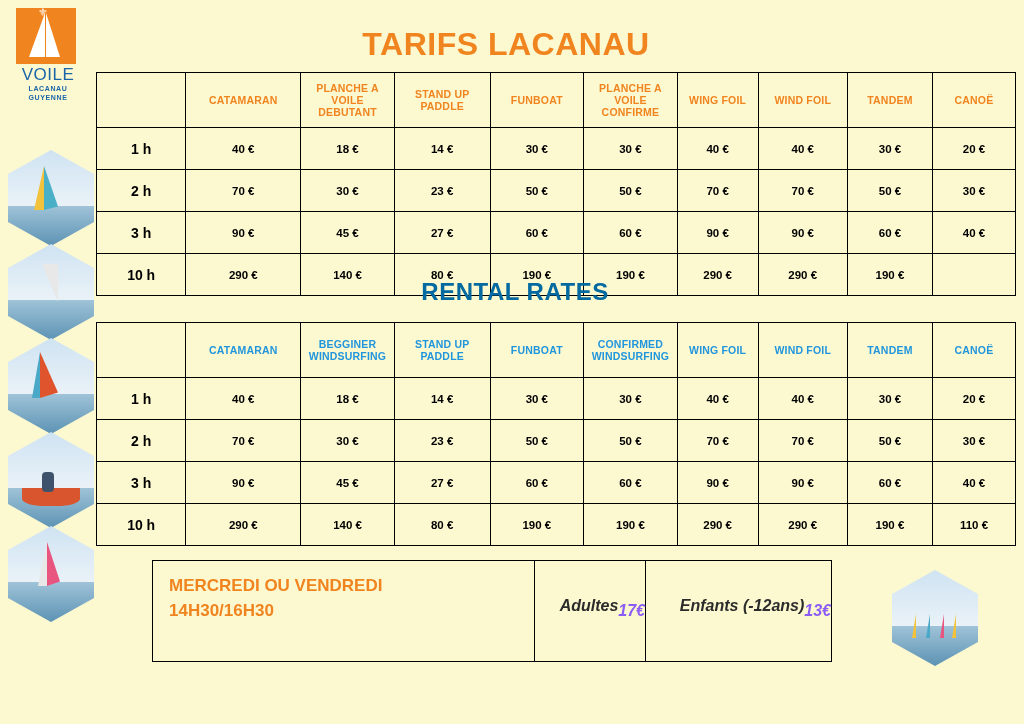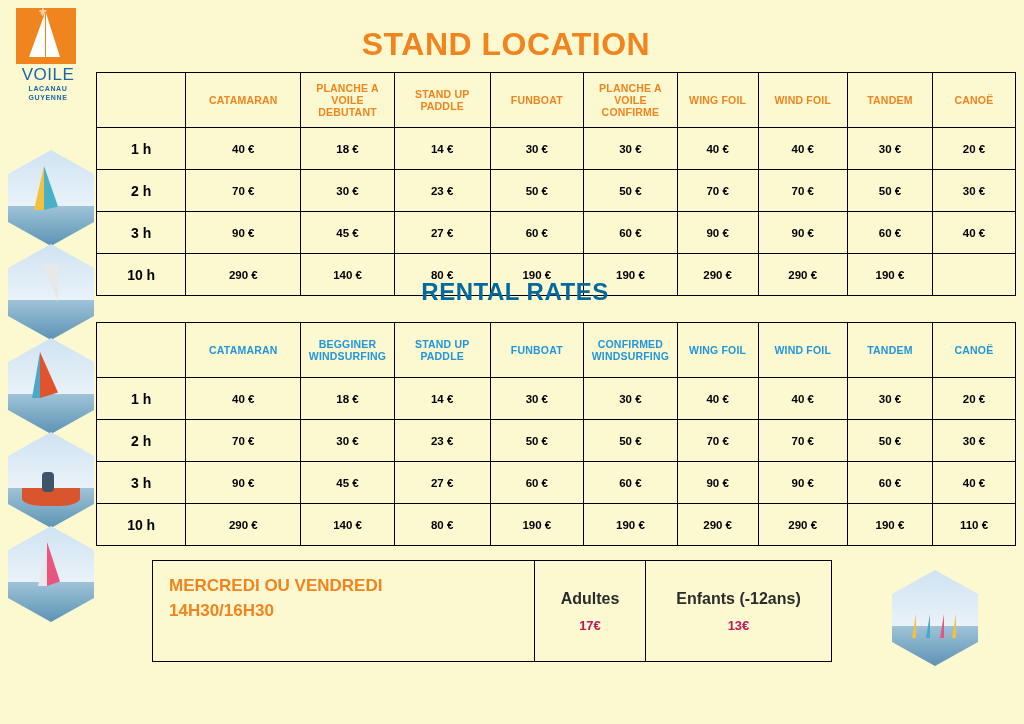--- a/index.html
+++ b/index.html
@@ -280,35 +280,36 @@
   .promo-line {
     font-weight: bold;
     font-size: 17px;
     line-height: 25px;
     color: #f0841e;
   }
   .promo-col {
     flex: 1;
     border-right: 1px solid #000;
     display: flex;
-    flex-direction: column;
+    flex-direction: row;
     align-items: center;
-    justify-content: center;
+    justify-content: flex-end;
+    font-style: italic;
   }
   .promo-col:last-child { border-right: none; }
   .promo-col .ptitle {
     font-weight: bold;
     font-size: 16px;
     color: #2b2b2b;
     margin-bottom: 10px;
   }
   .promo-col .pprice {
     font-weight: bold;
-    font-size: 13px;
-    color: #be185d;
+    font-size: 16px;
+    color: #8b5cf6;
   }
   .promo-col.adults { flex: 0 0 110px; }
 
   
   .footer {
     position: absolute;
     left: 0;
     top: 682px;
     width: 1024px;
     text-align: center;
@@ -360,21 +361,21 @@
         <span class="person"></span>
     </div>
     <div class="hex hex-photo-5">
       <div class="sky"></div>
         <div class="water"></div>
       <span class="sail"></span>
         <span class="sail2"></span>
     </div>
   </div>
 
-  <div class="title" id="title-fr">STAND LOCATION</div>
+  <div class="title" id="title-fr">TARIFS LACANAU</div>
 
   <table class="rates" id="table-fr">
     <colgroup>
       <col class="c0">
         <col class="c1">
         <col class="c2">
         <col class="c3">
         <col class="c4">
       <col class="c5">
         <col class="c6">

